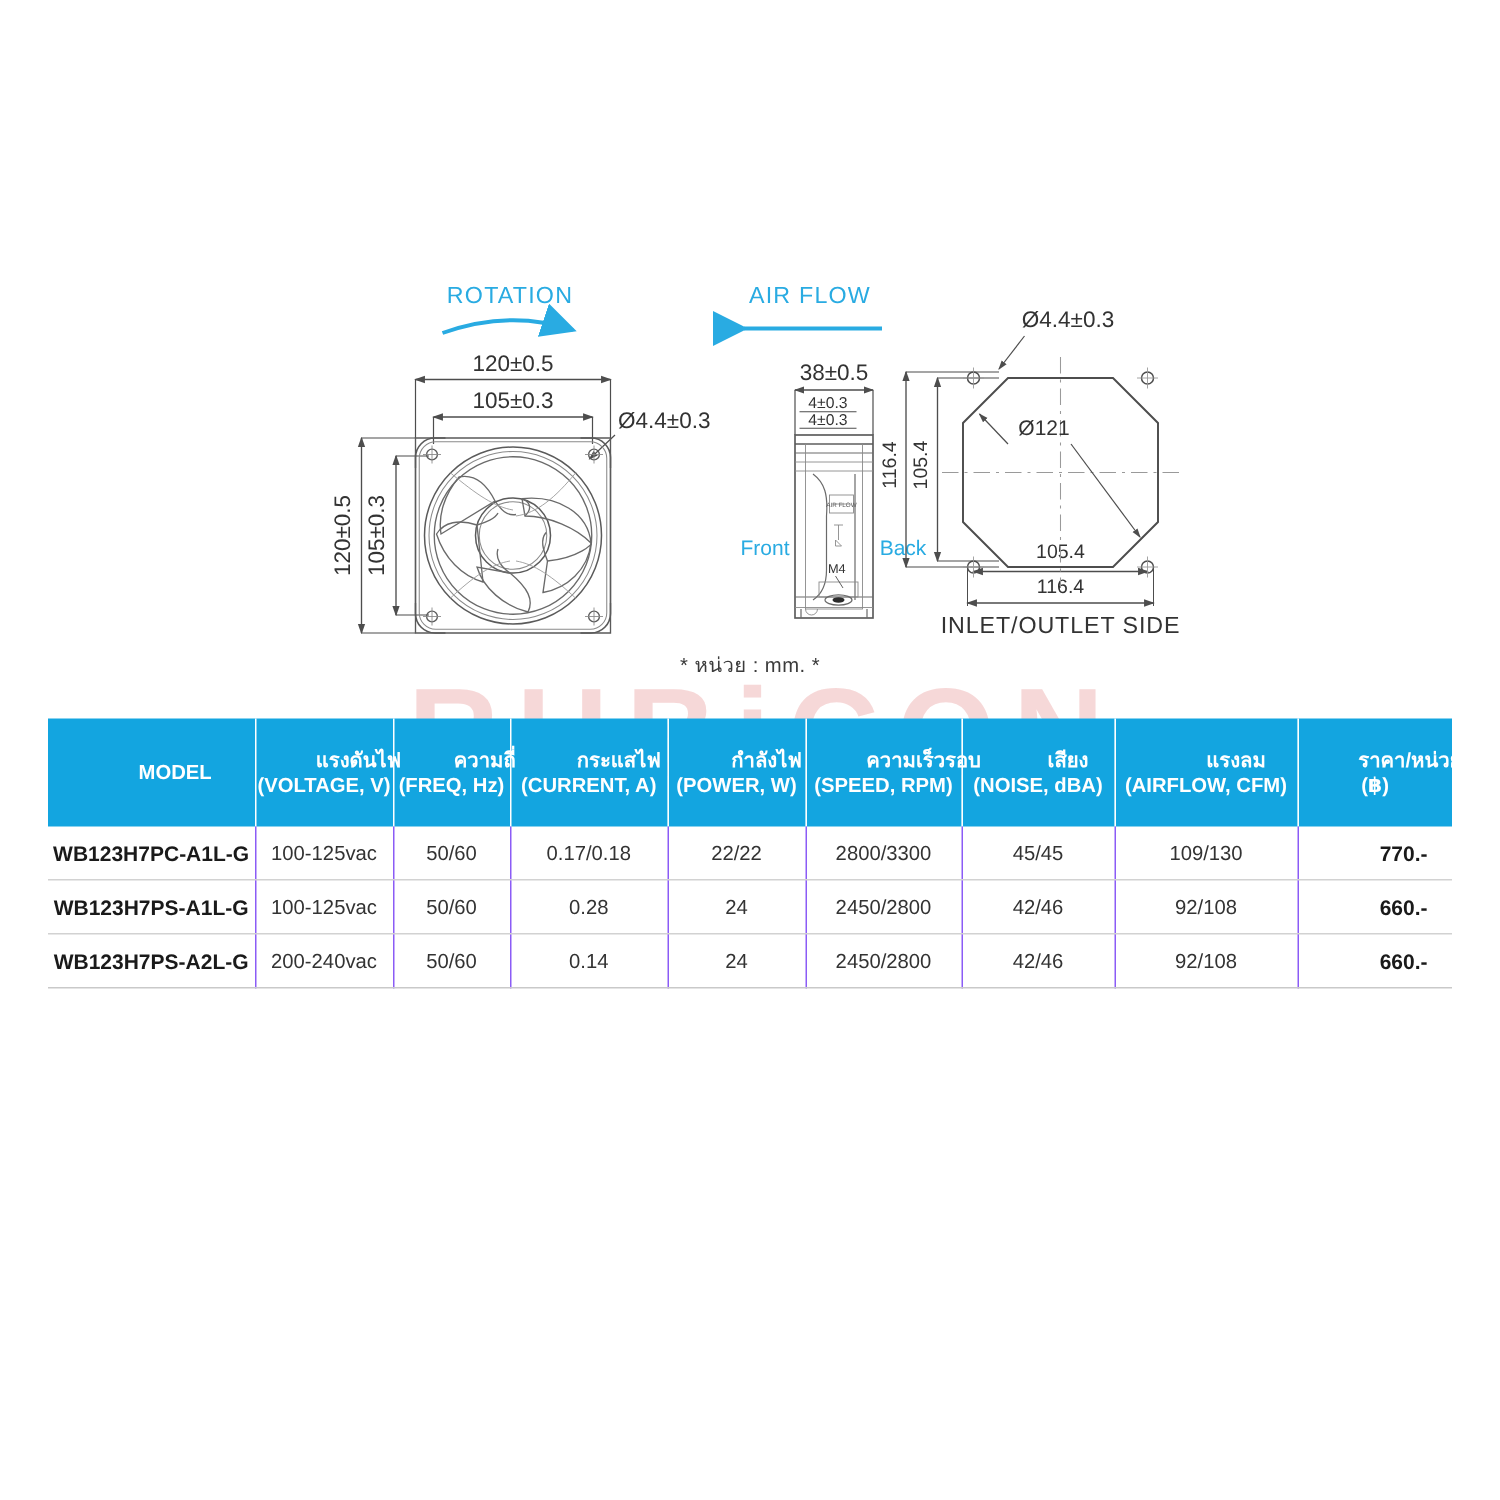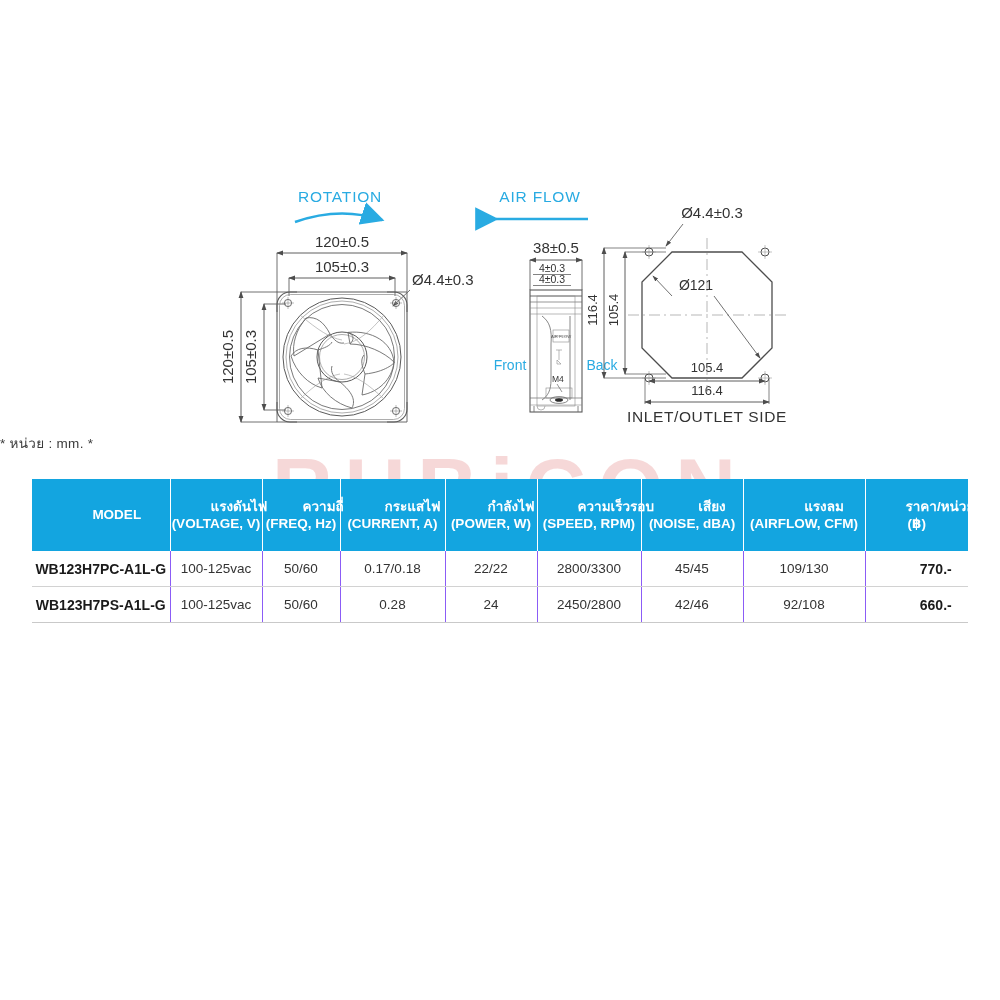--- a/index.html
+++ b/index.html
@@ -27,20 +27,21 @@
     width: 1000px; height: 470px;
   }
   #drawing svg { display: block; }
 
   
   #units-note {
     position: absolute;
     left: 0;
     top: 432px;
     width: 1000px;
+    text-align: center;
     font-size: 13.5px;
     color: #3b3b3b;
     letter-spacing: 0.3px;
   }
 
   
   #watermark {
     position: absolute;
     left: 130px;
     top: 443px;
@@ -457,18 +458,29 @@
           <td class="model-cell">WB123H7PS-A1L-G</td>
           <td>100-125vac</td>
           <td>50/60</td>
           <td>0.28</td>
           <td>24</td>
           <td>2450/2800</td>
           <td>42/46</td>
           <td>92/108</td>
           <td class="price-cell">660.-</td>
         </tr>
+        <tr class="data-row">
+          <td class="model-cell">WB123H7PS-A2L-G</td>
+          <td>200-240vac</td>
+          <td>50/60</td>
+          <td>0.14</td>
+          <td>24</td>
+          <td>2450/2800</td>
+          <td>42/46</td>
+          <td>92/108</td>
+          <td class="price-cell">660.-</td>
+        </tr>
       </tbody>
     </table>
   </div>
 
 
 </div>
 
 </body></html>

